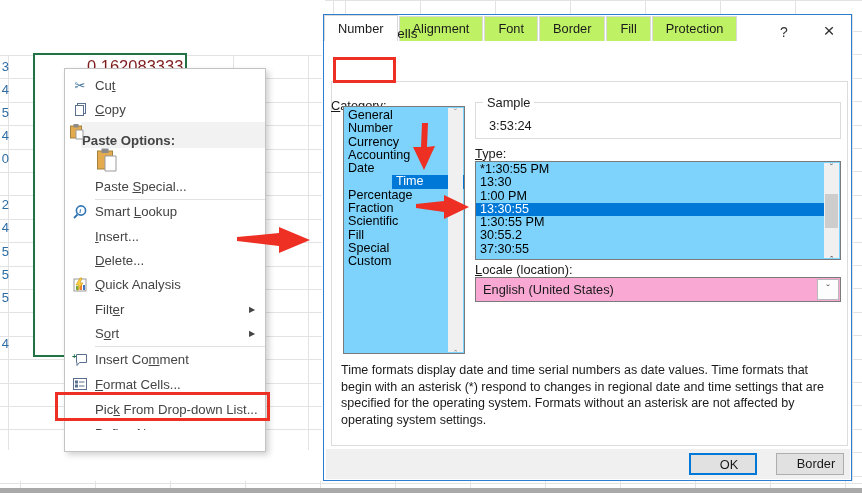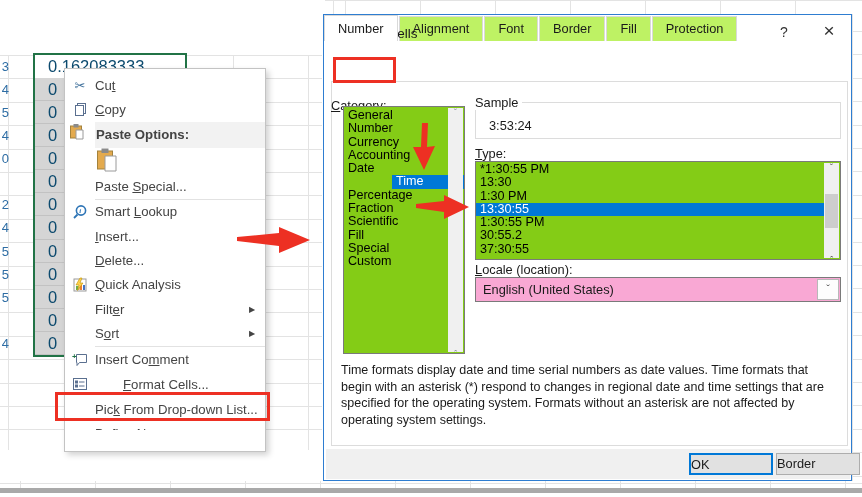--- a/index.html
+++ b/index.html
@@ -6,66 +6,66 @@
   body{font-family:"Liberation Sans", sans-serif; -webkit-font-smoothing:antialiased;}
   #canvas{position:relative;width:862px;height:497px;overflow:hidden;background:#fff;}
   .abs{position:absolute;}
   .grid{background-image:
       repeating-linear-gradient(to right, #e3e3e3 0 1px, transparent 1px 75px),
       repeating-linear-gradient(to bottom, #e3e3e3 0 1px, transparent 1px 23.4px);}
   
   .frag-col{left:0;top:55px;width:9px;height:300px;overflow:hidden;}
   .frag{height:23.07px;line-height:23.07px;font-size:13px;color:#2e6da4;text-align:right;overflow:hidden;}
   .sel{left:35px;top:55px;width:150px;height:300px;outline:2.5px solid var(--green);background:#fff;}
-  .sel-row{height:23.07px;line-height:23.07px;font-size:16.5px;color:#0c4a6e;padding-left:13px;background:#d5d5d5;border-bottom:1px solid #c2c2c2;box-sizing:border-box;overflow:hidden;}
+  .sel-row{height:23.07px;line-height:23.07px;font-size:16.5px;color:#7f1d1d;padding-left:13px;background:#d5d5d5;border-bottom:1px solid #c2c2c2;box-sizing:border-box;overflow:hidden;margin-left:39px;}
   .sel-row.first{background:#fff;border-bottom:none;}
   
   .menu{left:64px;top:68px;width:202px;height:384px;background:#fff;border:1px solid #c3c3c3;
         box-shadow:3px 3px 6px rgba(0,0,0,.18);padding-top:4px;box-sizing:border-box;overflow:hidden;
         font-size:13.2px;color:#444;}
   .mrow{display:flex;align-items:center;height:24.5px;}
   .mrow .ic{width:30px;text-align:center;flex:none;display:flex;align-items:center;justify-content:center;}
   .mrow .lbl{flex:1;}
   .mrow .lbl u{text-decoration:underline;}
   .mrow .sub{width:16px;color:#444;font-size:8px;text-align:left;}
   .msep{height:1px;background:#e2e2e2;margin-left:30px;}
-  .paste-hdr{background:#f2f2f2;margin-left:30px;padding-left:1px;font-weight:bold;height:25.5px;display:flex;align-items:center;}
+  .paste-hdr{background:#f2f2f2;margin-left:16px;padding-left:1px;font-weight:bold;height:25.5px;display:flex;align-items:flex-end;}
   .paste-big{height:27px;display:flex;align-items:center;padding-left:30px;}
   .clipped-row{height:9px;overflow:hidden;}
   .redbox{border:3px solid var(--red);background:transparent;pointer-events:none;z-index:30;}
   
   .dialog{left:323px;top:14px;width:529px;height:467px;background:#fff;border:1.5px solid var(--dlgb);
           box-sizing:border-box;font-size:12.8px;color:#1a1a1a;z-index:10;}
   .dlg-title{left:17px;top:11px;font-size:13.5px;color:#1a1a1a;}
   .dlg-help{left:448px;top:9px;width:24px;text-align:center;font-size:14px;color:#333;}
   .dlg-close{left:492px;top:5px;width:26px;text-align:center;font-size:19px;color:#333;}
   .tabs{left:7px;top:43px;display:flex;align-items:flex-end;}
   .tab{border:1px solid #d9d9d9;border-bottom:none;background:#bef264;padding:4px 13px 5px 13px;margin-right:1px;font-size:12.8px;}
   .tab.active{background:#fff;position:relative;padding-top:5px;}
   .tabpage{left:7px;top:66px;width:515px;height:363px;border:1px solid #dcdcdc;background:#fff;}
-  .gb-label{left:147px;top:80px;background:#fff;padding:0 4px;z-index:3;}
+  .gb-label{left:159px;top:80px;background:#fff;padding:0 4px;z-index:3;}
   .sample-box{left:151px;top:87px;width:366px;height:37px;border:1px solid #dcdcdc;box-sizing:border-box;}
   .sample-val{left:165px;top:103px;}
   .field-label{font-size:12.8px;color:#1a1a1a;}
-  .listbox{border:1px solid #7a7a7a;background:#84cc16;box-sizing:border-box;overflow:hidden;}
+  .listbox{border:1px solid #7a7a7a;background:#7dd3fc;box-sizing:border-box;overflow:hidden;}
   .cat-list{left:19px;top:91px;width:122px;height:248px;padding:2px 0 0 0;}
   .type-list{left:151px;top:146px;width:366px;height:99px;padding:1px 0 0 0;}
   .li{font-size:12.6px;line-height:13.3px;padding-left:4px;white-space:nowrap;color:#000;}
   .li.selected{background:var(--blue);color:#fff;}
   .sbar{position:absolute;top:1px;right:1px;bottom:1px;width:15px;background:#f0f0f0;display:flex;flex-direction:column;align-items:center;justify-content:space-between;}
   .sarr{font-size:10px;color:#8a939c;height:14px;line-height:12px;}
   .type-list .sarr{color:#555;}
   .sthumb{width:13px;height:34px;background:#cdcdcd;}
   .combo{left:151px;top:262px;width:366px;height:25px;border:1px solid #7a7a7a;box-sizing:border-box;background:#f9a8d4;display:flex;align-items:center;}
   .combo .val{flex:1;padding-left:7px;font-size:12.8px;}
   .combo .btn{width:22px;height:21px;margin-right:1px;border:1px solid #b8b8b8;box-sizing:border-box;background:#fdfdfd;text-align:center;line-height:18px;color:#444;font-size:11px;}
   .desc{left:17px;top:347px;width:500px;font-size:12.5px;line-height:16.5px;color:#1a1a1a;}
   .btn-strip{left:1.5px;right:1.5px;top:434px;height:30px;background:#f0f0f0;}
-  .pushbtn{top:438px;width:84px;height:22px;background:#e1e1e1;border:1px solid #adadad;box-sizing:border-box;
-           line-height:19px;font-size:12.8px;color:#1a1a1a;}
+  .pushbtn{top:438px;width:68px;height:22px;background:#e1e1e1;border:1px solid #adadad;box-sizing:border-box;
+           text-align:center;line-height:19px;font-size:12.8px;color:#1a1a1a;padding-left:12px;}
   .pushbtn.default{border:2px solid var(--blue);}
   .arrow{z-index:40;pointer-events:none;}
   .bottom-bar{left:0;top:488px;width:862px;height:5px;background:#a9a9a9;}
   u{text-decoration:underline;}
 </style>
 </head>
 <body>
 
 <div id="canvas">
 
@@ -187,21 +187,21 @@
     <div class="msep"></div>
     <div class="mrow" style="height:25px;">
       <span class="ic">
         <svg width="16" height="16" viewBox="0 0 16 16">
             <path d="M4.5 3.5 h10 v8 h-7 l-2.5 3 v-3 h-0.5 z" fill="#fff" stroke="#5a6f8f"></path>
             <text x="0" y="8" font-size="8" fill="#217346" font-weight="bold" font-family="Liberation Sans,sans-serif">+</text>
           </svg>
       </span>
       <span class="lbl">Insert Co<u>m</u>ment</span>
     </div>
-    <div class="mrow" style="height:25.5px;gap:28px;">
+    <div class="mrow" style="height:25.5px;">
       <span class="ic">
         <svg width="16" height="16" viewBox="0 0 16 16">
             <rect x="1.5" y="2.5" width="13" height="11" fill="#fff" stroke="#5a6f8f"></rect>
             <rect x="3.5" y="5" width="2" height="2" fill="none" stroke="#5a6f8f"></rect>
             <rect x="3.5" y="9" width="2" height="2" fill="none" stroke="#5a6f8f"></rect>
             <line x1="7" y1="6" x2="12.5" y2="6" stroke="#5a6f8f"></line>
             <line x1="7" y1="10" x2="12.5" y2="10" stroke="#5a6f8f"></line>
           </svg>
       </span>
       <span class="lbl"><u>F</u>ormat Cells...</span>
@@ -262,21 +262,21 @@
     </div>
 
     <div class="abs gb-label">Sample</div>
     <div class="abs sample-box"></div>
     <div class="abs sample-val">3:53:24</div>
 
     <div class="abs field-label" style="left:151px;top:131px;"><u>T</u>ype:</div>
     <div class="abs listbox type-list">
       <div class="li">*1:30:55 PM</div>
       <div class="li">13:30</div>
-      <div class="li">1:30 PM</div>
+      <div class="li">1:00 PM</div>
       <div class="li selected" style="width:344px;">13:30:55</div>
       <div class="li">1:30:55 PM</div>
       <div class="li">30:55.2</div>
       <div class="li">37:30:55</div>
       <div class="sbar">
         <span class="sarr">ˇ</span>
         <span class="sthumb"></span>
         <span class="sarr" style="transform:rotate(180deg);">ˇ</span>
       </div>
     </div>

